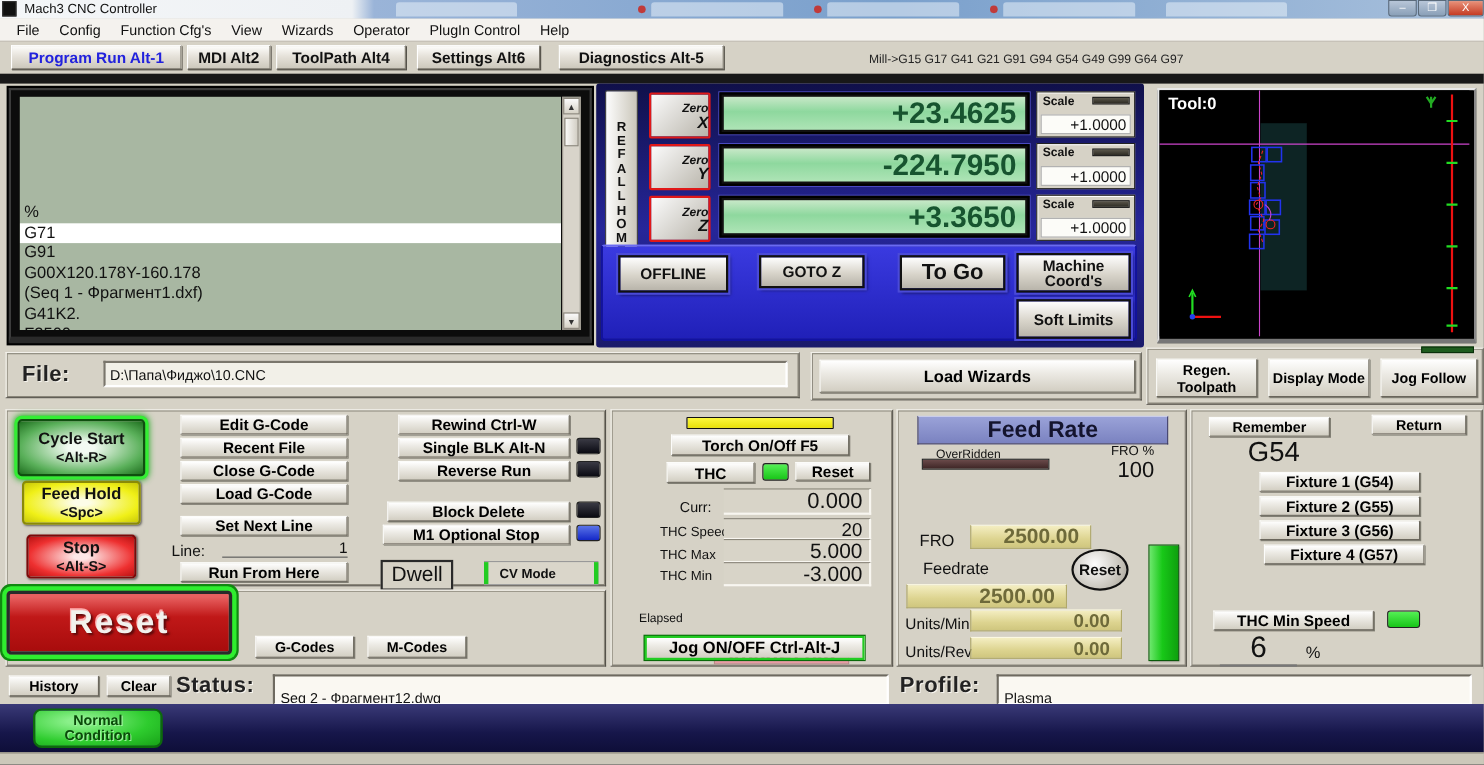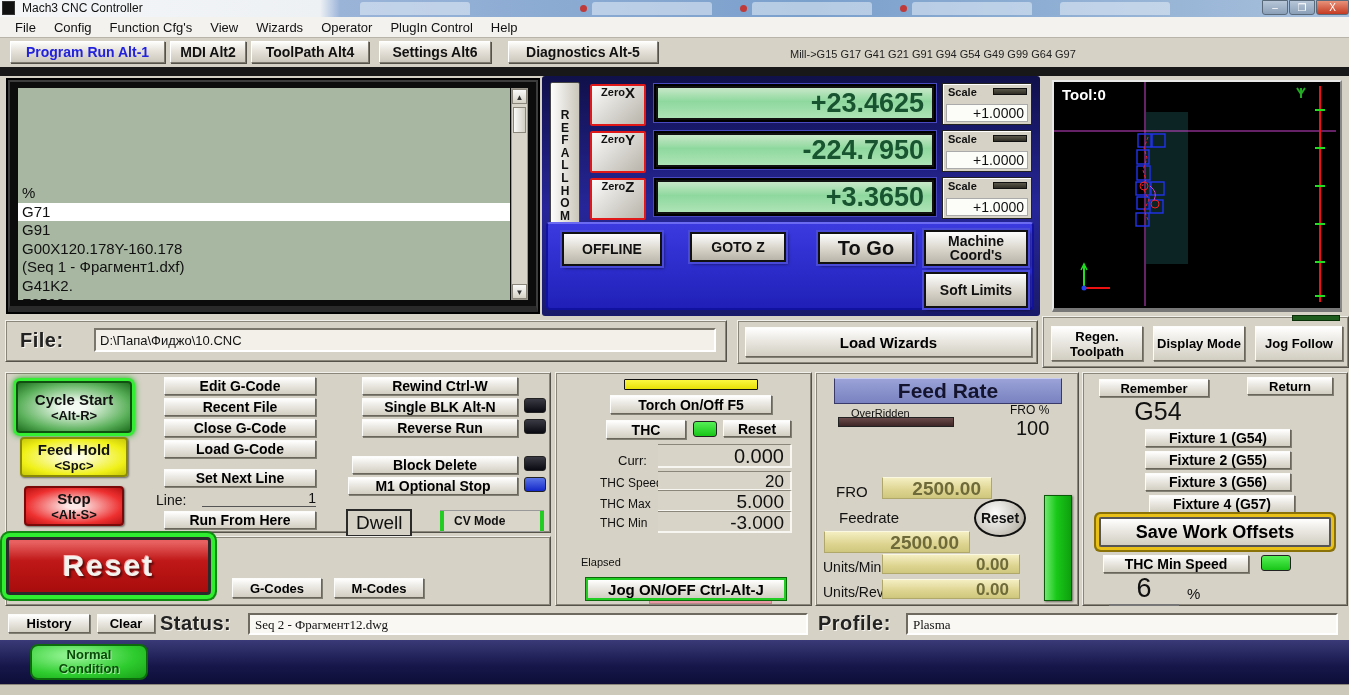--- a/index.html
+++ b/index.html
@@ -59,22 +59,22 @@
     background:linear-gradient(90deg,#fafaf8,#d2cec4); border:1px solid #8a867c; }
 
   
   .drosec { left:542px; top:76px; width:498px; height:240px;
     background:linear-gradient(180deg,#10104a,#26269a 55%,#1a1a6a); border-radius:3px; }
   .refall { left:8px; top:6px; width:30px; height:180px; font-size:12px; font-weight:bold; color:#111;
     background:linear-gradient(90deg,#fdfdfd,#cac6ba); border:1px solid #444; border-radius:2px;
     display:flex; align-items:center; justify-content:center; }
   .refall span { width:12px; word-break:break-all; line-height:1.05; text-align:center; }
   .zerobtn { left:48px; width:56px; height:42px; border:2px solid #e01818; border-radius:2px;
-    background:linear-gradient(135deg,#fbfbfb,#b8b4aa); display:flex; flex-direction:row;
-    align-items:flex-start; justify-content:center; }
+    background:linear-gradient(135deg,#fbfbfb,#b8b4aa); display:flex; flex-direction:column;
+    align-items:flex-end; justify-content:center;font-style:italic; }
   .zerobtn .z1 { font-size:11px; font-weight:bold; color:#111; }
   .zerobtn .z2 { font-size:15px; font-weight:bold; color:#111; line-height:13px; }
   .dro { left:112px; width:282px; height:38px; background:#111; border:2px solid #000;
     box-shadow:0 0 0 1px #4a4ac0; }
   .dro .face { position:absolute; inset:2px; background:linear-gradient(180deg,#c8e8c8,#8ed89e 45%,#aee4b6);
     display:flex; align-items:center; justify-content:flex-end; padding-right:8px;
     font-size:27px; font-weight:bold; color:#17542f; }
   .scalebox { left:400px; width:90px; height:42px; background:#d6d2c6; border:1px solid #222;
     box-shadow:1px 1px 0 #fff inset; }
   .scalebox .slabel { position:absolute; left:5px; top:2px; font-size:11px; font-weight:bold; color:#111; }
@@ -162,21 +162,21 @@
   .g54 { position:absolute; left:0; top:24px; width:150px; text-align:center; font-size:25px; color:#111; }
   .savebtn { position:absolute; left:16px; top:144px; width:232px; height:30px; font-size:18px;
     border:2px solid #555; box-shadow:0 0 0 3px #e8c018, 0 0 0 5px #8a7208, 2px 2px 3px rgba(0,0,0,.5);
     border-radius:2px; }
   .pct6 { position:absolute; left:26px; top:200px; width:70px; font-size:27px; color:#111; text-align:center;
     border-bottom:2px solid #777; }
 
   
   .statusrow { left:0; top:608px; width:1349px; height:32px; background:#d6d2c6; }
   .sfield { background:#faf8f2; border:2px solid #6e6a60; border-bottom-color:#fff; border-right-color:#fff;
-    font-size:13px; color:#111; padding:2px 5px; white-space:nowrap; overflow:hidden;font-family:Liberation Serif, serif; }
+    font-size:13px; color:#111; padding:12px 5px; white-space:nowrap; overflow:hidden; }
   .navyband { left:0; top:640px; width:1349px; height:44px;
     background:linear-gradient(180deg,#3a3a78,#16164a 60%,#0e0e38); }
   .normalbtn { position:absolute; left:30px; top:4px; width:118px; height:36px; border-radius:8px;
     background:radial-gradient(ellipse at 35% 30%,#8af08a 10%,#2ecc2e 60%,#17a017);
     border:2px solid #0c6a0c; display:flex; flex-direction:column; align-items:center; justify-content:center;
     color:#0a4a0a; font-weight:bold; font-size:13px; line-height:14px; text-shadow:1px 1px 0 #9af29a; }
   .bottomstrip { left:0; top:684px; width:1349px; height:11px; background:#ccc8ba; border-top:1px solid #8a867a; }
 </style>
 </head>
 <body>
@@ -431,21 +431,20 @@
   </div>
 
   <div class="abs panel fixpanel">
     <div class="abs btn" style="left:16px;top:6px;width:110px;height:18px">Remember</div>
     <div class="abs btn" style="left:164px;top:4px;width:86px;height:18px">Return</div>
     <div class="g54">G54</div>
     <div class="abs btn" style="left:62px;top:56px;width:146px;height:18px;font-size:14px">Fixture 1 (G54)</div>
     <div class="abs btn" style="left:62px;top:78px;width:146px;height:18px;font-size:14px">Fixture 2 (G55)</div>
     <div class="abs btn" style="left:62px;top:100px;width:146px;height:18px;font-size:14px">Fixture 3 (G56)</div>
     <div class="abs btn" style="left:66px;top:122px;width:146px;height:18px;font-size:14px">Fixture 4 (G57)</div>
-    <div class="btn savebtn">Save Work Offsets</div>
     <div class="abs btn" style="left:20px;top:182px;width:146px;height:18px;font-size:14px">THC Min Speed</div>
     <div class="abs led green" style="left:178px;top:182px;width:30px;height:16px"></div>
     <div class="pct6">6</div>
     <div class="abs" style="left:104px;top:212px;font-size:15px;color:#111">%</div>
   </div>
 
   <div class="abs statusrow">
     <div class="abs btn" style="left:8px;top:6px;width:82px;height:19px">History</div>
     <div class="abs btn" style="left:97px;top:6px;width:58px;height:19px">Clear</div>
     <div class="abs biglabel" style="left:160px;top:4px">Status:</div>

